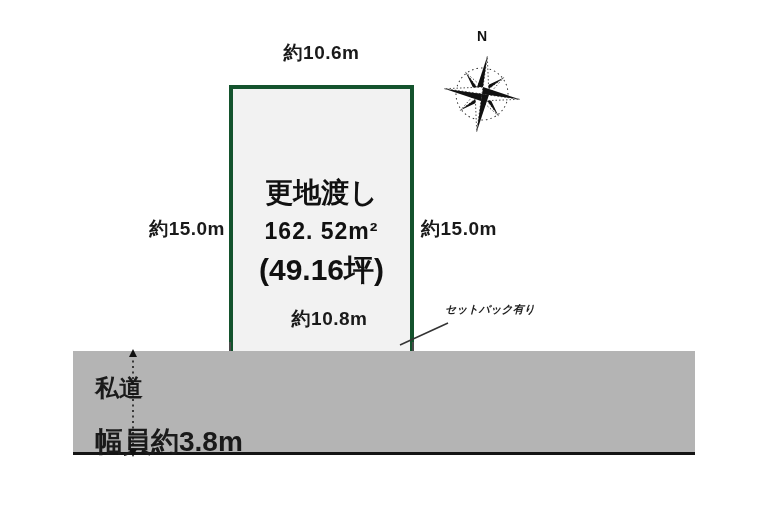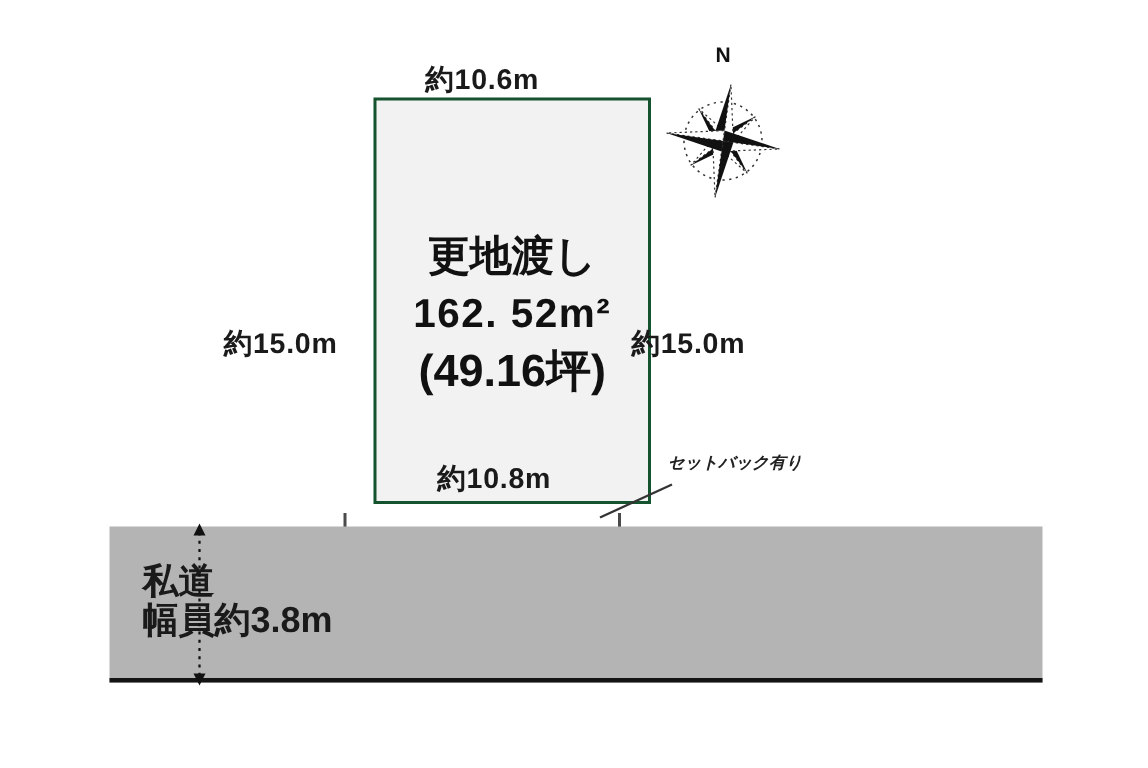--- a/index.html
+++ b/index.html
@@ -7,41 +7,41 @@
     position:relative;width:765px;height:512px;background:#ffffff;overflow:hidden;
     font-family:"Liberation Sans","DejaVu Sans",sans-serif;color:#111;
   }
   .abs{position:absolute;}
   .dim{font-size:19px;font-weight:bold;color:#1a1a1a;letter-spacing:0.5px;white-space:nowrap;}
   #dim-top{left:229px;top:40px;width:185px;text-align:center;}
   #dim-left{left:130px;top:216px;width:95px;text-align:right;}
   #dim-right{left:421px;top:216px;width:95px;text-align:left;}
   #dim-bottom{left:229px;top:306px;width:201px;text-align:center;}
   #plot{
-    left:229px;top:65px;width:185px;height:271px;
-    background:#f2f2f2;border:2px solid #14532d;box-sizing:border-box;margin-left:20px;
+    left:229px;top:85px;width:185px;height:271px;
+    background:#f2f2f2;border:4px solid #14532d;box-sizing:border-box;
   }
   .plot-text{position:absolute;left:0;width:100%;text-align:center;color:#111;font-weight:bold;white-space:nowrap;}
   #plot-title{top:88px;font-size:28px;line-height:32px;}
-  #plot-area{top:124px;font-size:27px;line-height:36px;letter-spacing:1px;}
+  #plot-area{top:124px;font-size:23px;line-height:36px;letter-spacing:1px;}
   #plot-tsubo{top:165px;font-size:30px;line-height:32px;}
   .edge-ext{width:2px;height:10px;background:#4a4a4a;top:342px;}
   #edge-ext-left{left:229px;}
   #edge-ext-right{left:412px;}
   #setback-note{
     left:428px;top:302px;width:124px;text-align:center;
     font-size:11px;font-weight:bold;line-height:14px;color:#222;white-space:nowrap;font-style:italic;
   }
   #road{
     left:73px;top:351px;width:622px;height:104px;
     background:#b4b4b4;border-bottom:3px solid #141414;box-sizing:border-box;
   }
   .road-label{left:95px;width:235px;text-align:left;font-weight:bold;color:#1a1a1a;white-space:nowrap;}
   #road-name{top:374px;font-size:24px;line-height:28px;}
-  #road-width{top:400px;font-size:24px;line-height:28px;}
+  #road-width{top:428px;font-size:28px;line-height:28px;}
   #compass{left:430px;top:24px;}
   #leader{left:395px;top:316px;}
   #width-arrow{left:120px;top:348px;}
 </style>
 </head>
 <body>
 
 <div id="stage">
 
   <div class="abs dim" id="dim-top">約10.6m</div>

